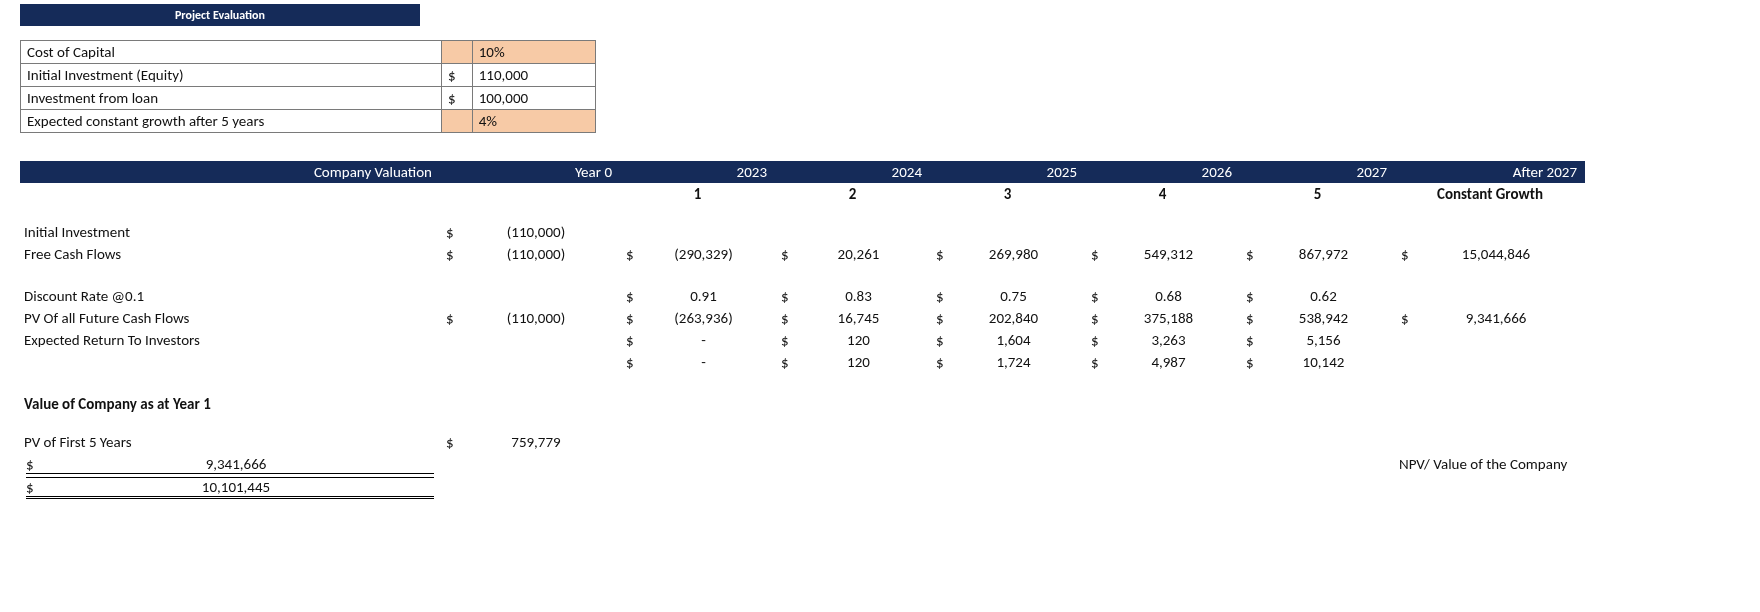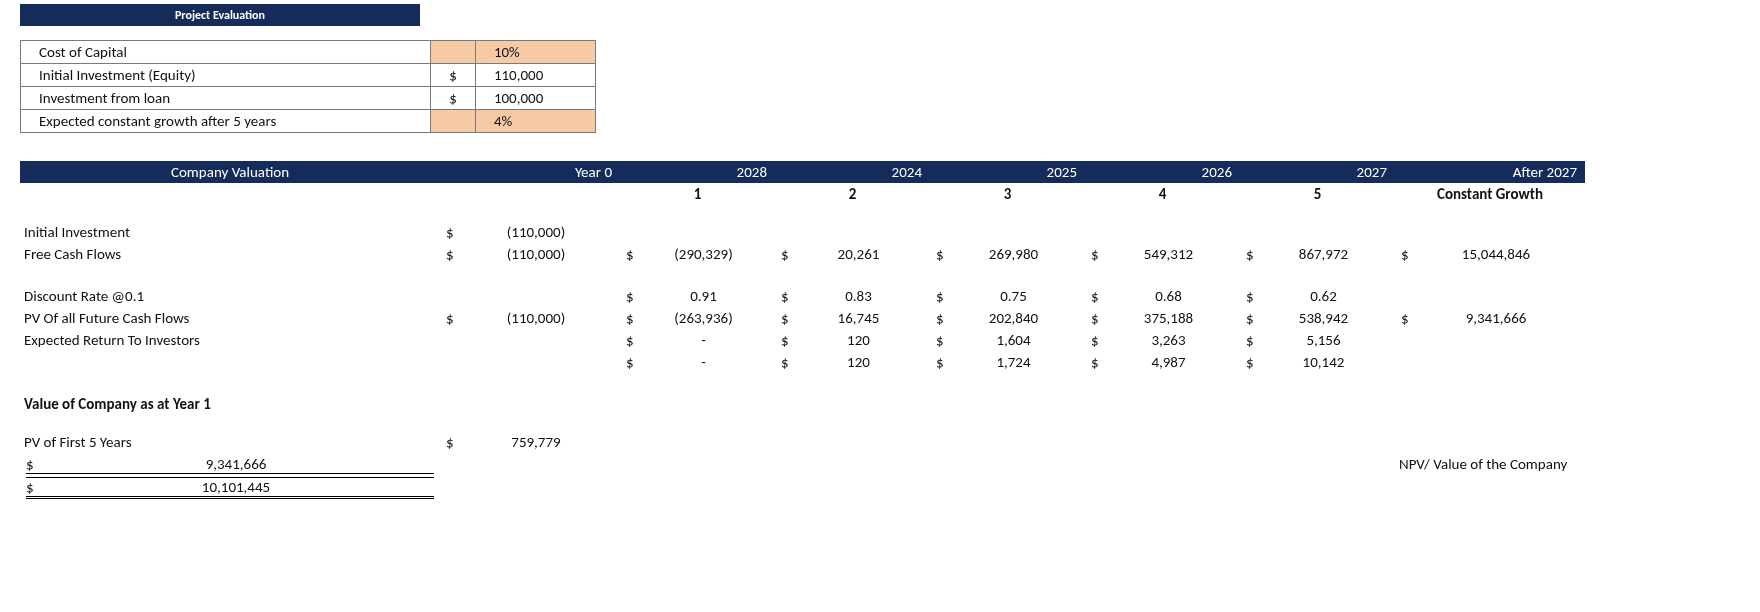--- a/index.html
+++ b/index.html
@@ -31,21 +31,21 @@
     margin-bottom: 14px;
   }
 
   
   table.inputs {
     border-collapse: collapse;
     width: 576px;
   }
   table.inputs td {
     border: 1px solid var(--grid);
-    padding: 2px 18px;
+    padding: 2px 6px;
     height: 22px;
     vertical-align: middle;
     margin-left: 16px;
   }
   table.inputs td.peach { background: var(--peach); }
   table.inputs td.cur  { width: 30px; text-align: left; }
   table.inputs td.num  { text-align: left; width: 120px; }
   table.inputs td.label{ width: 410px; }
 
   
@@ -57,21 +57,21 @@
     width: 100%;
     font-size: 15px;
   }
   .hd {
     background: var(--navy);
     color: #fff;
     text-align: right;
     padding: 2px 8px;
     font-size: 15px;
   }
-  .hd.first { text-align: center; }
+  .hd.first { text-align: right; }
   .idx {
     text-align: center;
     font-weight: 700;
     padding-top: 2px;
   }
   .rowlabel { padding-left: 4px; }
   .bold { font-weight: 700; }
 
   .cell {
     display: flex;
@@ -116,21 +116,21 @@
         <td class="label">Expected constant growth after 5 years</td>
         <td class="cur peach"></td>
         <td class="num peach">4%</td>
       </tr>
     </tbody>
 </table>
 
 <div class="valgrid" id="valgrid">
     <div class="hd first">Company Valuation</div>
     <div class="hd">Year 0</div>
-    <div class="hd">2028</div>
+    <div class="hd">2023</div>
     <div class="hd">2024</div>
     <div class="hd">2025</div>
     <div class="hd">2026</div>
     <div class="hd">2027</div>
     <div class="hd">After 2027</div>
     <div class="rowlabel"></div>
     <div class=""></div>
     <div class="idx">1</div>
     <div class="idx">2</div>
     <div class="idx">3</div>

